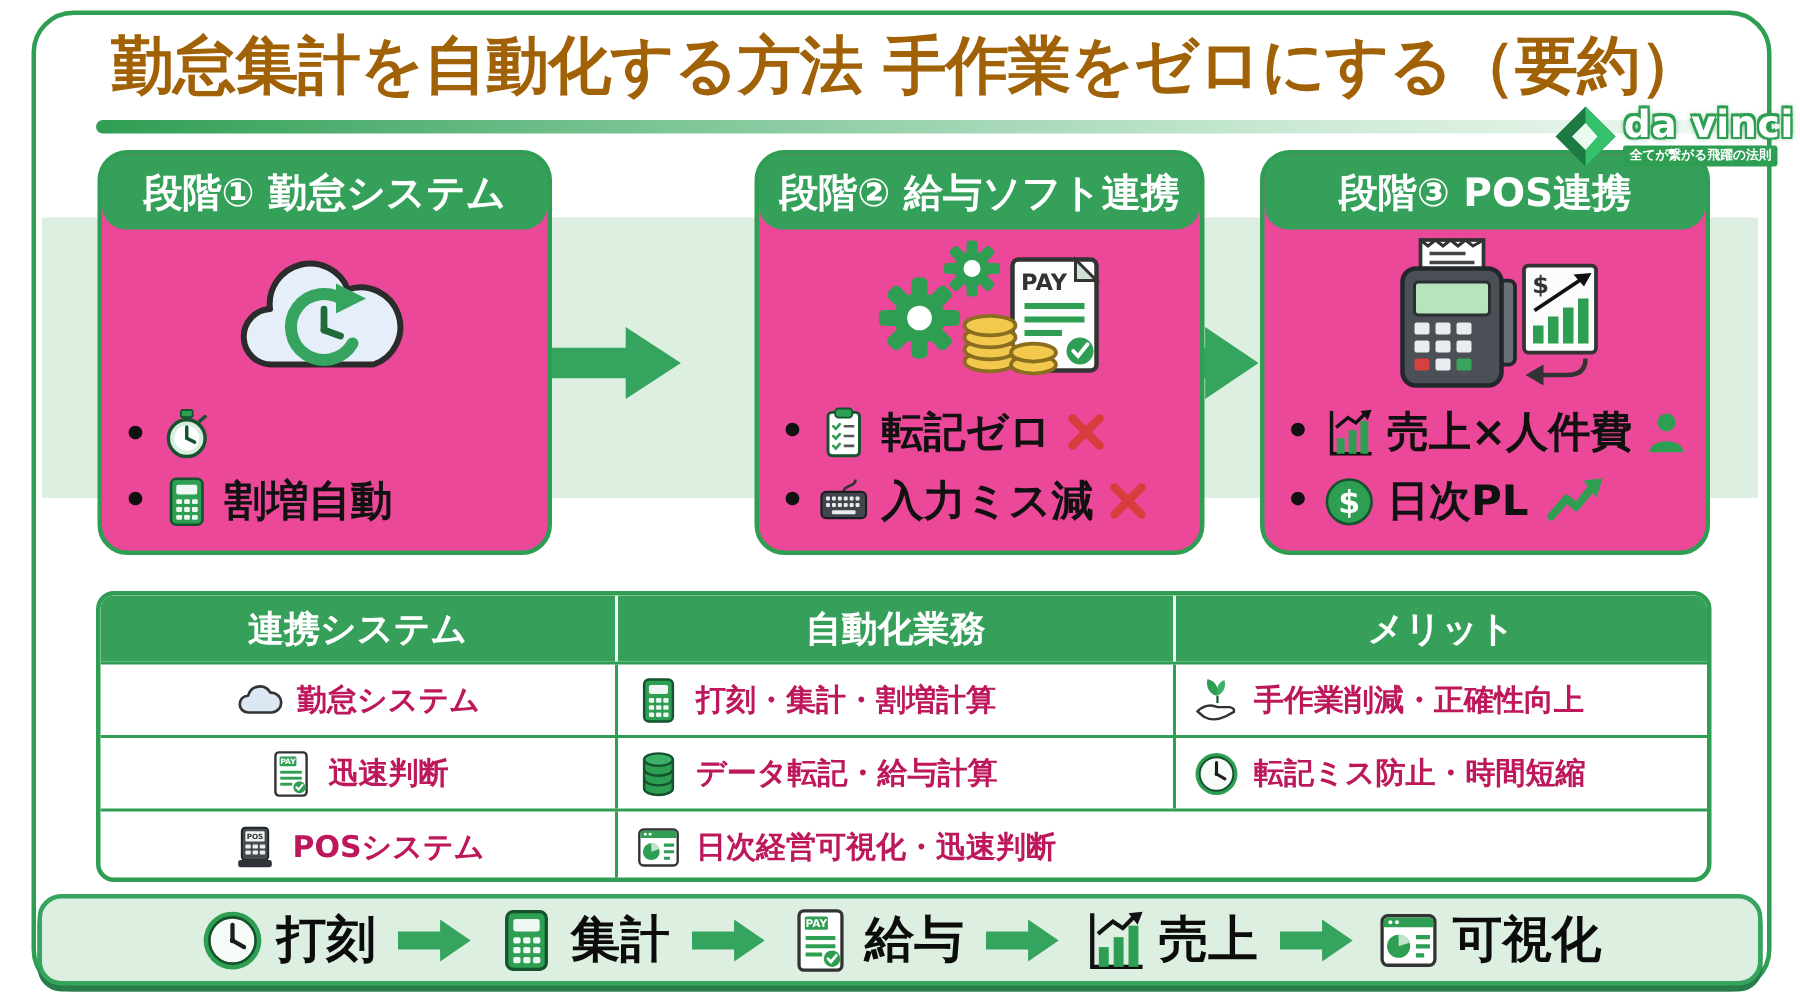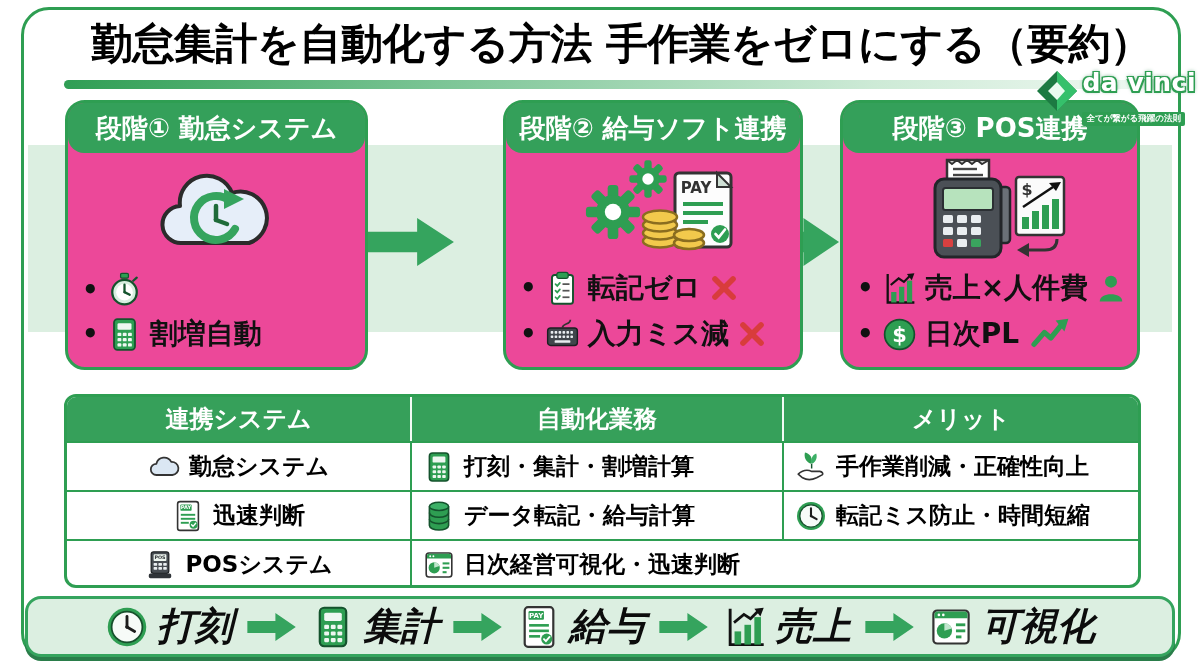--- a/index.html
+++ b/index.html
@@ -7,32 +7,32 @@
               font-family:"DejaVu Sans","Liberation Sans",sans-serif; }
   .canvas { position:relative; width:1200px; height:670px; background:#fff; }
 
   .frame { position:absolute; left:21px; top:7px; right:19px; bottom:9px;
            border:3.5px solid #2e9e52; border-radius:28px; background:#fff; }
 
   .band { position:absolute; left:28px; top:145px; width:1144px; height:187px;
           background:#dcefe1; }
 
   .title { position:absolute; left:74px; top:16px; font-size:42px; font-weight:900;
-           color:#000000; letter-spacing:-0.5px; white-space:nowrap;margin-left:17px; }
+           color:#a16207; letter-spacing:-0.5px; white-space:nowrap; }
 
   .underline { position:absolute; left:64px; top:80px; width:1080px; height:9px; border-radius:6px;
                background:linear-gradient(to right,#2f9e54 0%,#7cc596 35%,#cdead6 75%,#eef8f1 100%); }
 
   
   .logo { position:absolute; right:4px; top:70px; display:flex; align-items:flex-start; gap:4px; z-index:9; }
   .logo-txt { display:flex; flex-direction:column; align-items:flex-start; }
   .logo-name { font-size:25px; font-weight:800; color:#fff; line-height:26px; letter-spacing:0.5px;
      text-shadow:-1.5px -1.5px 0 #2e9e52,1.5px -1.5px 0 #2e9e52,-1.5px 1.5px 0 #2e9e52,1.5px 1.5px 0 #2e9e52,0 0 4px #1f7a44; }
   .logo-tag { font-size:8.5px; font-weight:700; color:#fff; background:#2e9e52;
-              padding:1px 4px; border-radius:2px; margin-top:16px; white-space:nowrap; }
+              padding:1px 4px; border-radius:2px; margin-top:1px; white-space:nowrap; }
 
   
   .card { position:absolute; top:100px; height:270px; background:#ec4899;
           border:3.5px solid #2e9e52; border-radius:20px; z-index:3; display:flex; flex-direction:column; }
   .card1 { left:65px;  width:303px; }
   .card2 { left:455px; width:300px;margin-left:48px; }
   .card3 { left:840px; width:300px; }
   .card-header { height:50px; background:#34a05a; border-radius:16px; display:flex;
                  align-items:center; justify-content:center; color:#fff; font-size:26px;
                  font-weight:800; white-space:nowrap; }
@@ -47,33 +47,33 @@
   .gap-arrow.a2 { left:753px; width:89px; }
 
   
   .table { position:absolute; left:64px; top:394px; width:1077px; height:194px;
            border:3px solid #2e9e52; border-radius:12px; overflow:hidden; background:#fff; z-index:3; }
   .t-head { display:grid; grid-template-columns:345px 372px 1fr; height:44px; background:#36a05a; }
   .t-head .hcell { display:flex; align-items:center; justify-content:center; color:#fff;
                    font-size:24px; font-weight:800; border-right:2px solid #f3faf5; }
   .t-head .hcell:last-child { border-right:none; }
   .t-row { display:grid; grid-template-columns:345px 372px 1fr; height:49px; border-top:2px solid #2e9e52; }
-  .t-cell { display:flex; align-items:center; gap:9px; font-size:23px; font-weight:800;
-            color:#000000; border-right:2px solid #2e9e52; white-space:nowrap; overflow:hidden; }
+  .t-cell { display:flex; align-items:center; gap:9px; font-size:20px; font-weight:800;
+            color:#be185d; border-right:2px solid #2e9e52; white-space:nowrap; overflow:hidden; }
   .t-cell:last-child { border-right:none; }
   .t-cell.c1 { justify-content:center; }
   .t-cell.c2, .t-cell.c3 { padding-left:11px; }
 
   
   .flow { position:absolute; left:25px; top:596px; width:1150px; height:61px;
           background:#dcefe1; border:3px solid #35a45e; border-radius:16px;
           box-shadow:0 4px 0 #2a7d4a; display:flex; align-items:center; justify-content:center;
           gap:13px; z-index:3; }
   .step { display:flex; align-items:center; gap:8px; }
-  .step-label { font-size:38px; font-weight:900; color:#0c0c0c; white-space:nowrap;font-style:italic; }
+  .step-label { font-size:33px; font-weight:900; color:#0c0c0c; white-space:nowrap; }
 
   .ic { width:32px; height:32px; flex:0 0 auto; }
   .ic-b { width:35px; height:35px; flex:0 0 auto; }
   .ic-x { width:30px; height:30px; flex:0 0 auto; }
   .ic-f { width:44px; height:44px; flex:0 0 auto; }
   .ic-t { width:46px; height:32px; flex:0 0 auto; }
   .flow-arrow { width:52px; height:34px; flex:0 0 auto; }
   .hidden-defs { position:absolute; width:0; height:0; overflow:hidden; }
 </style>
 </head>

